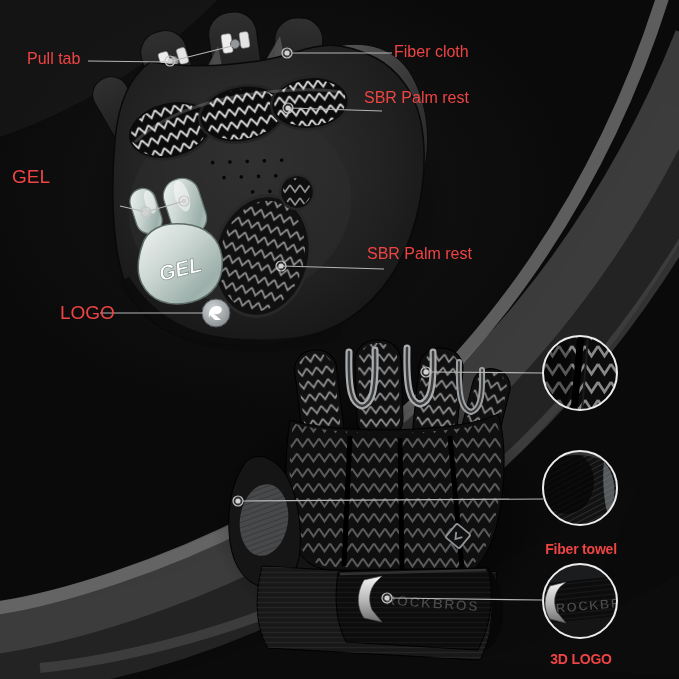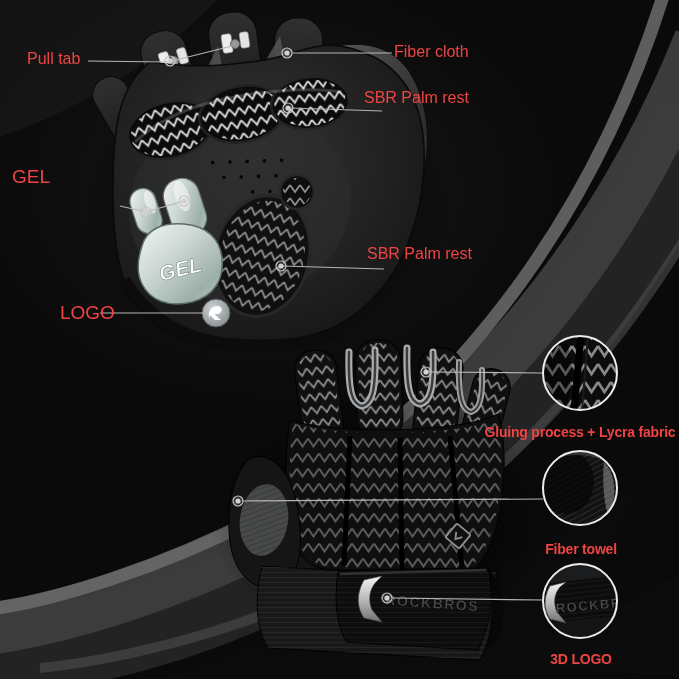--- a/index.html
+++ b/index.html
@@ -325,16 +325,15 @@
         </g>
   </g>
 </svg>
 
   <div class="lbl" style="left:27px;top:50px;">Pull tab</div>
   <div class="lbl" style="left:394px;top:43px;">Fiber cloth</div>
   <div class="lbl" style="left:364px;top:89px;">SBR Palm rest</div>
   <div class="lbl lbl-lg" style="left:12px;top:166px;">GEL</div>
   <div class="lbl" style="left:367px;top:245px;">SBR Palm rest</div>
   <div class="lbl lbl-lg" style="left:41px;top:302px;margin-left:19px;">LOGO</div>
-  <div class="cap" style="left:580px;top:424px;">Gluing process + Lycra fabric</div>
   <div class="cap" style="left:581px;top:541px;">Fiber towel</div>
   <div class="cap" style="left:581px;top:651px;text-align:right;">3D LOGO</div>
 </div>
 
 </body></html>

